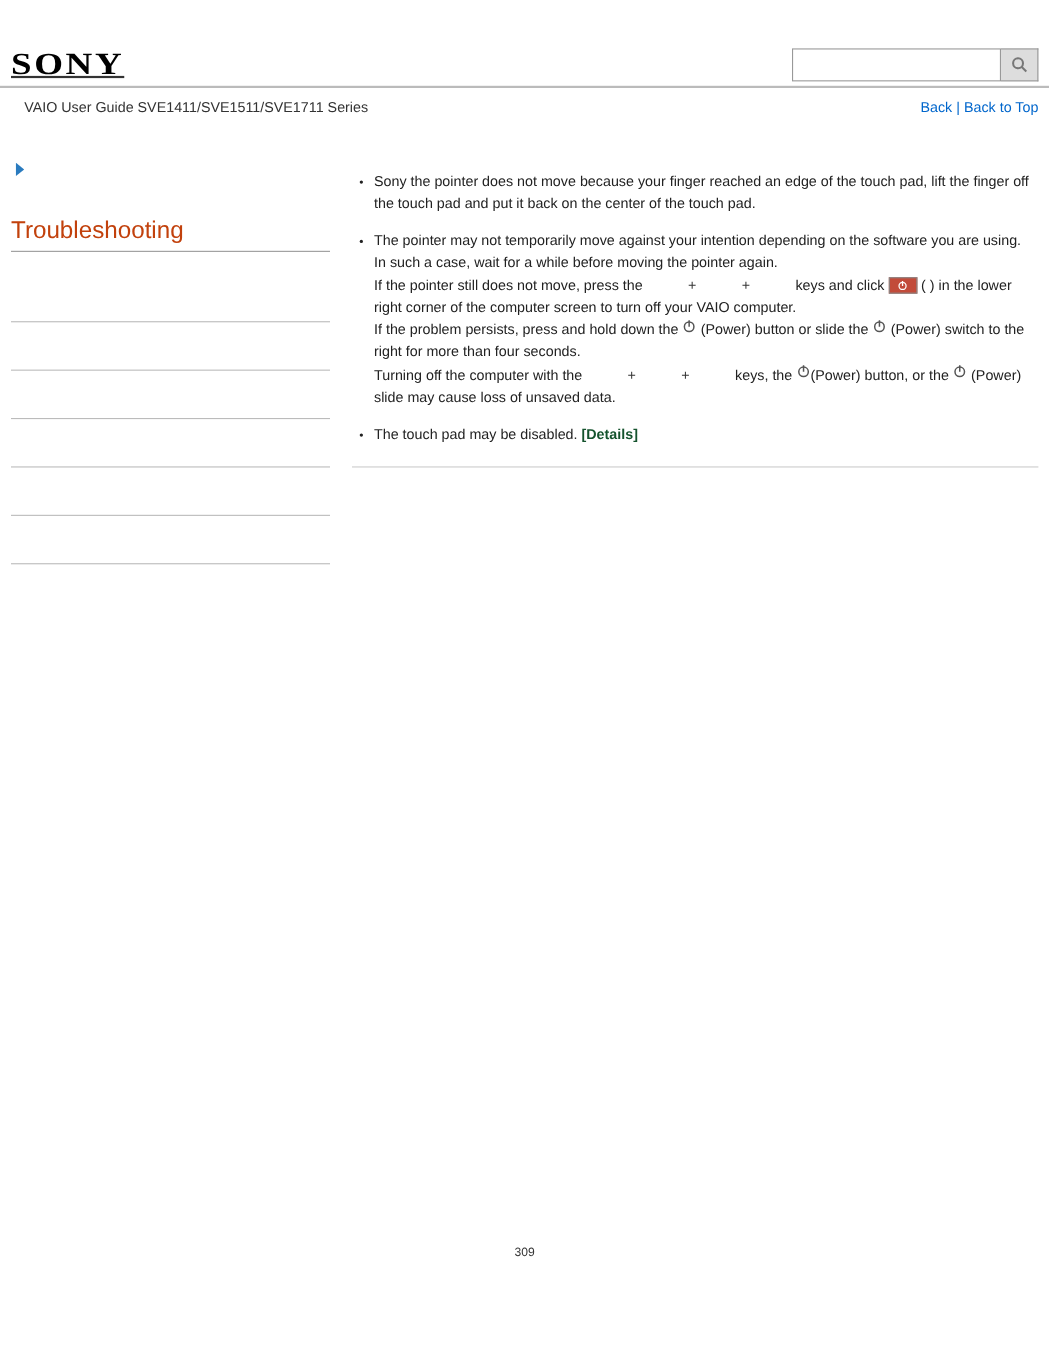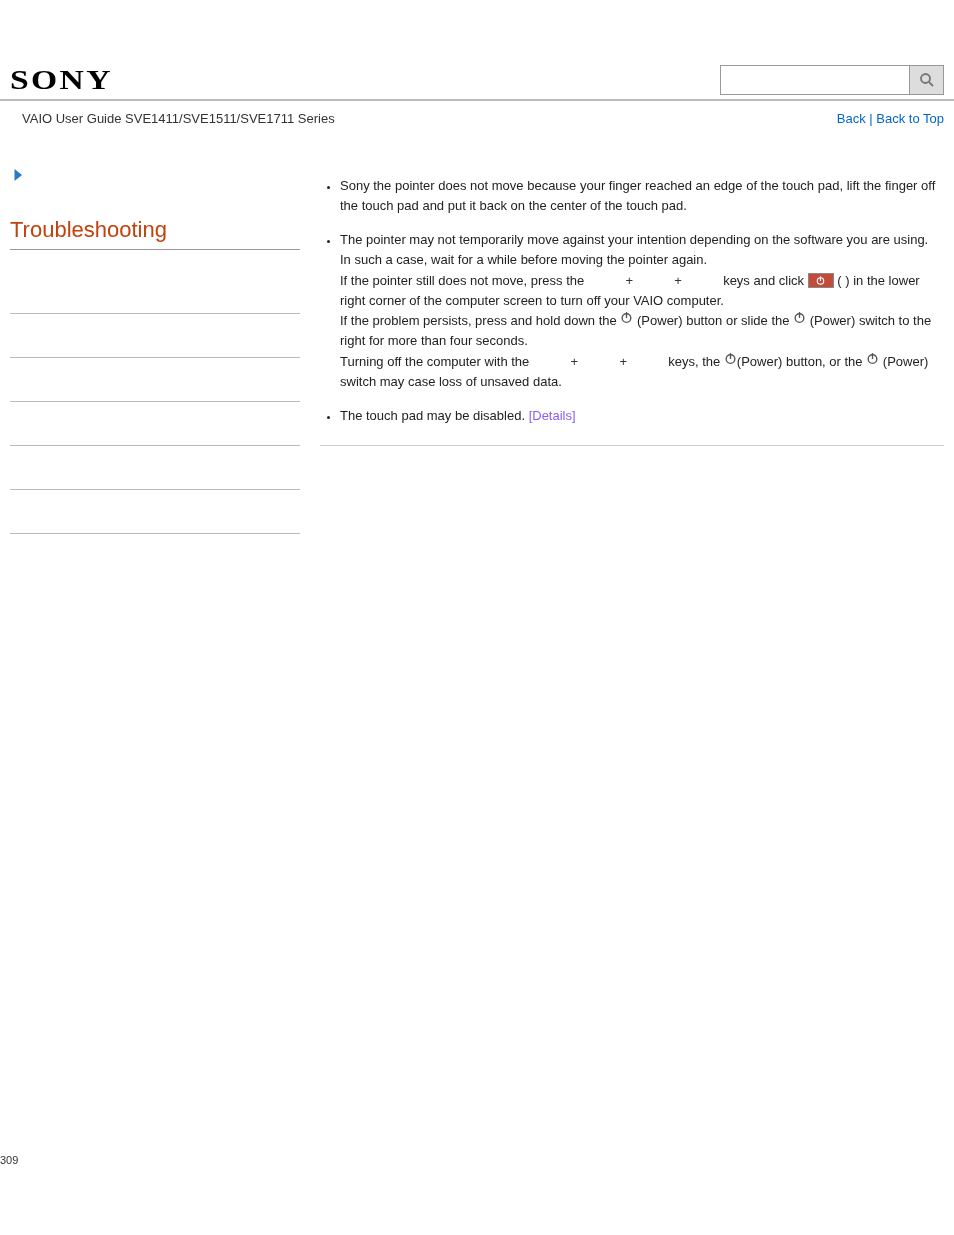--- a/index.html
+++ b/index.html
@@ -9,27 +9,28 @@
     font-size: 13px;
     color: #333;
     background: #fff;
   }
   .page {
     width: 954px;
     margin: 0 auto;
     padding: 0;
   }
   .topbar {
-    margin-top: 61px;
+    margin-top: 40px;
     padding: 0 10px;
     display: flex;
     justify-content: space-between;
     align-items: center;
     border-bottom: 2px solid #bbb;
     height: 40px;
+    text-decoration: underline;
   }
   .sony-logo {
     font-family: "Times New Roman", serif;
     font-weight: bold;
     font-size: 28px;
     letter-spacing: 2px;
     transform: scaleX(1.2);
     transform-origin: left center;
     color: #000;
   }
@@ -101,21 +102,21 @@
     padding-left: 20px;
     margin: 0;
   }
   .main ul li {
     margin-bottom: 14px;
     line-height: 1.55;
     font-size: 13px;
     color: #222;
   }
   .main ul li::marker { font-size: 11px; }
-  .link { color: #8b5cf6; text-decoration: none; }
+  .link { color: #14532d; text-decoration: none; font-weight: bold; }
   .keygap { display: inline-block; width: 34px; text-align: center; }
   .plus { color: #333; }
   .power-icon {
     display: inline-block;
     vertical-align: middle;
     position: relative;
     top: -1px;
   }
   .power-icon svg { width: 13px; height: 13px; }
   .shutdown-chip {
@@ -137,20 +138,21 @@
     border: none;
     border-top: 1px solid #ccc;
     margin: 18px 0 0 0;
   }
   .footer {
     padding: 40px 10px 0 10px;
     font-size: 12px;
     color: #333;
   }
   .pagenum {
+    text-align: center;
     font-size: 11px;
     color: #333;
     margin-top: 620px;
     padding-bottom: 20px;
   }
 </style>
 </head>
 <body>
 
 <div class="page">
@@ -218,21 +220,21 @@
           <span>(Power)</span>
           <span> switch to the right for more than four seconds.</span><br>
           <span>Turning off the computer with the </span><span class="keygap"></span><span class="plus"> + </span><span class="keygap"></span><span class="plus"> + </span><span class="keygap"></span><span> keys, the </span><span class="power-icon"><svg viewBox="0 0 24 24">
                 <circle cx="12" cy="13" r="8" fill="none" stroke="#555" stroke-width="2.5"></circle>
                 <line x1="12" y1="2" x2="12" y2="13" stroke="#555" stroke-width="2.5"></line>
               </svg></span><span>(Power)</span><span> button, or the </span><span class="power-icon"><svg viewBox="0 0 24 24">
                 <circle cx="12" cy="13" r="8" fill="none" stroke="#555" stroke-width="2.5"></circle>
                 <line x1="12" y1="2" x2="12" y2="13" stroke="#555" stroke-width="2.5"></line>
               </svg></span>
           <span>(Power)</span>
-          <span> switch may case loss of unsaved data.</span>
+          <span> slide may cause loss of unsaved data.</span>
         </li>
         <li>
           <span>The touch pad may be disabled. </span><a href="#" class="link">[Details]</a>
         </li>
       </ul>
       <hr class="hr-main">
     </div>
   </div>
 
 

